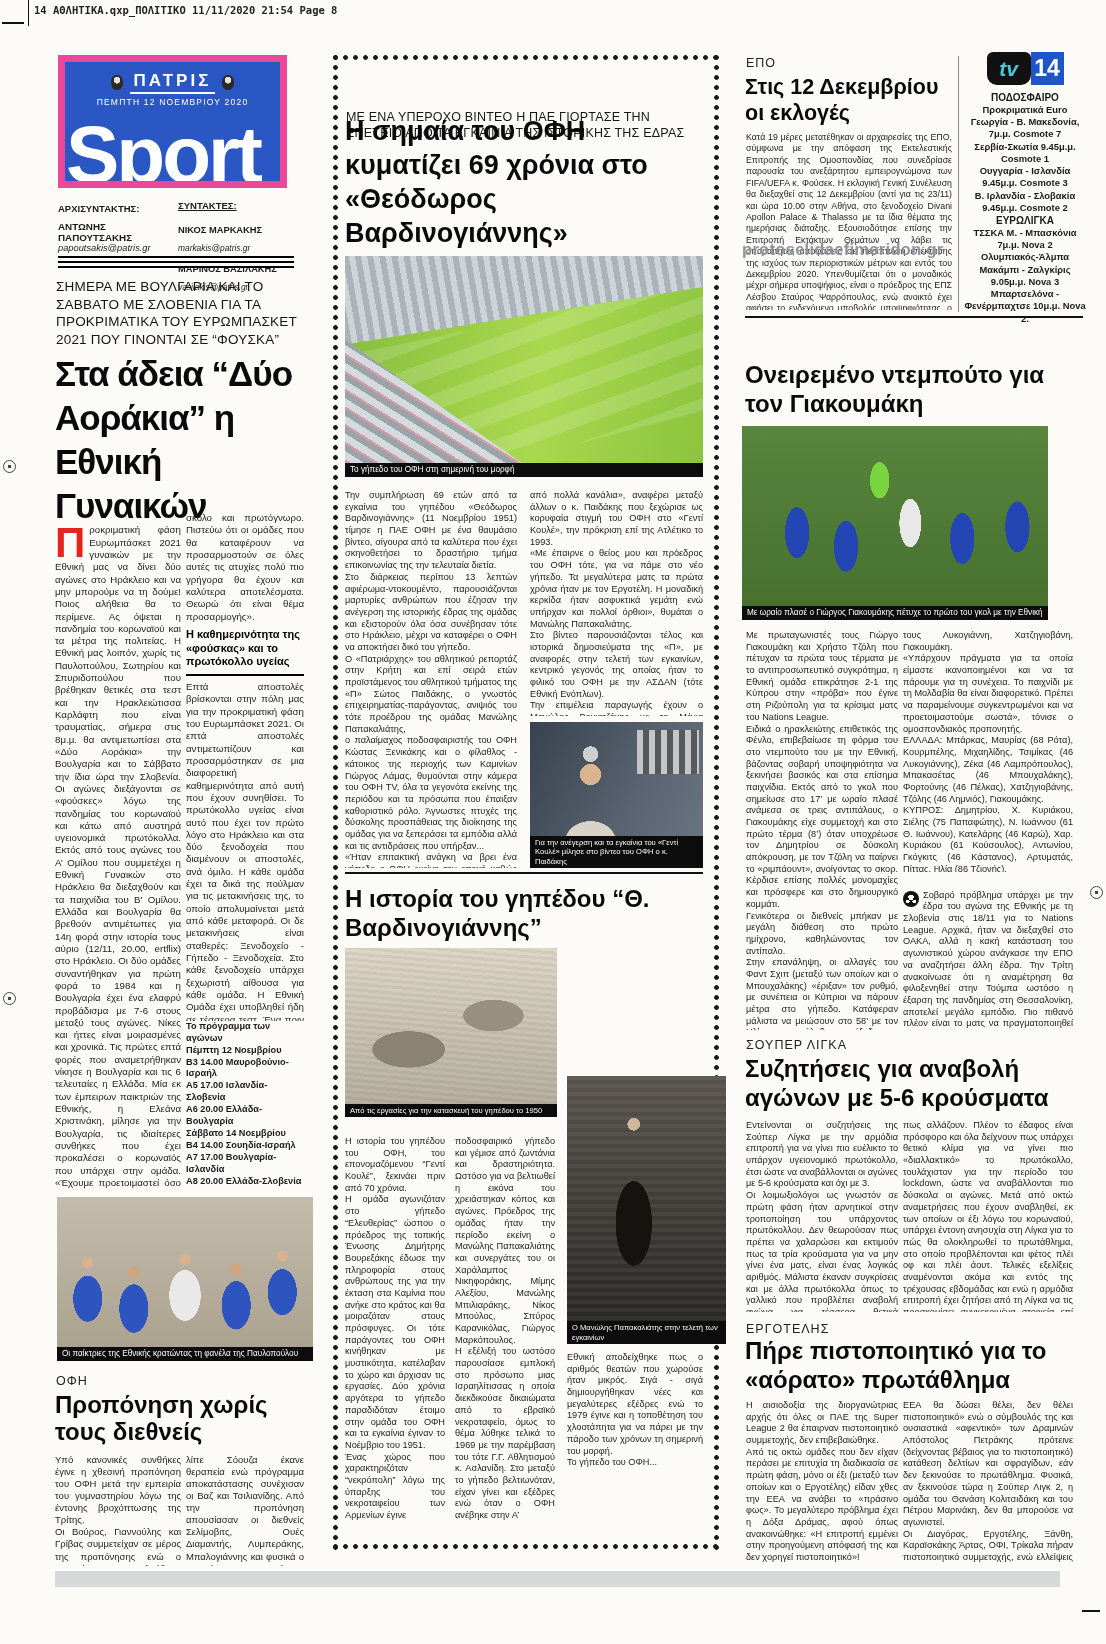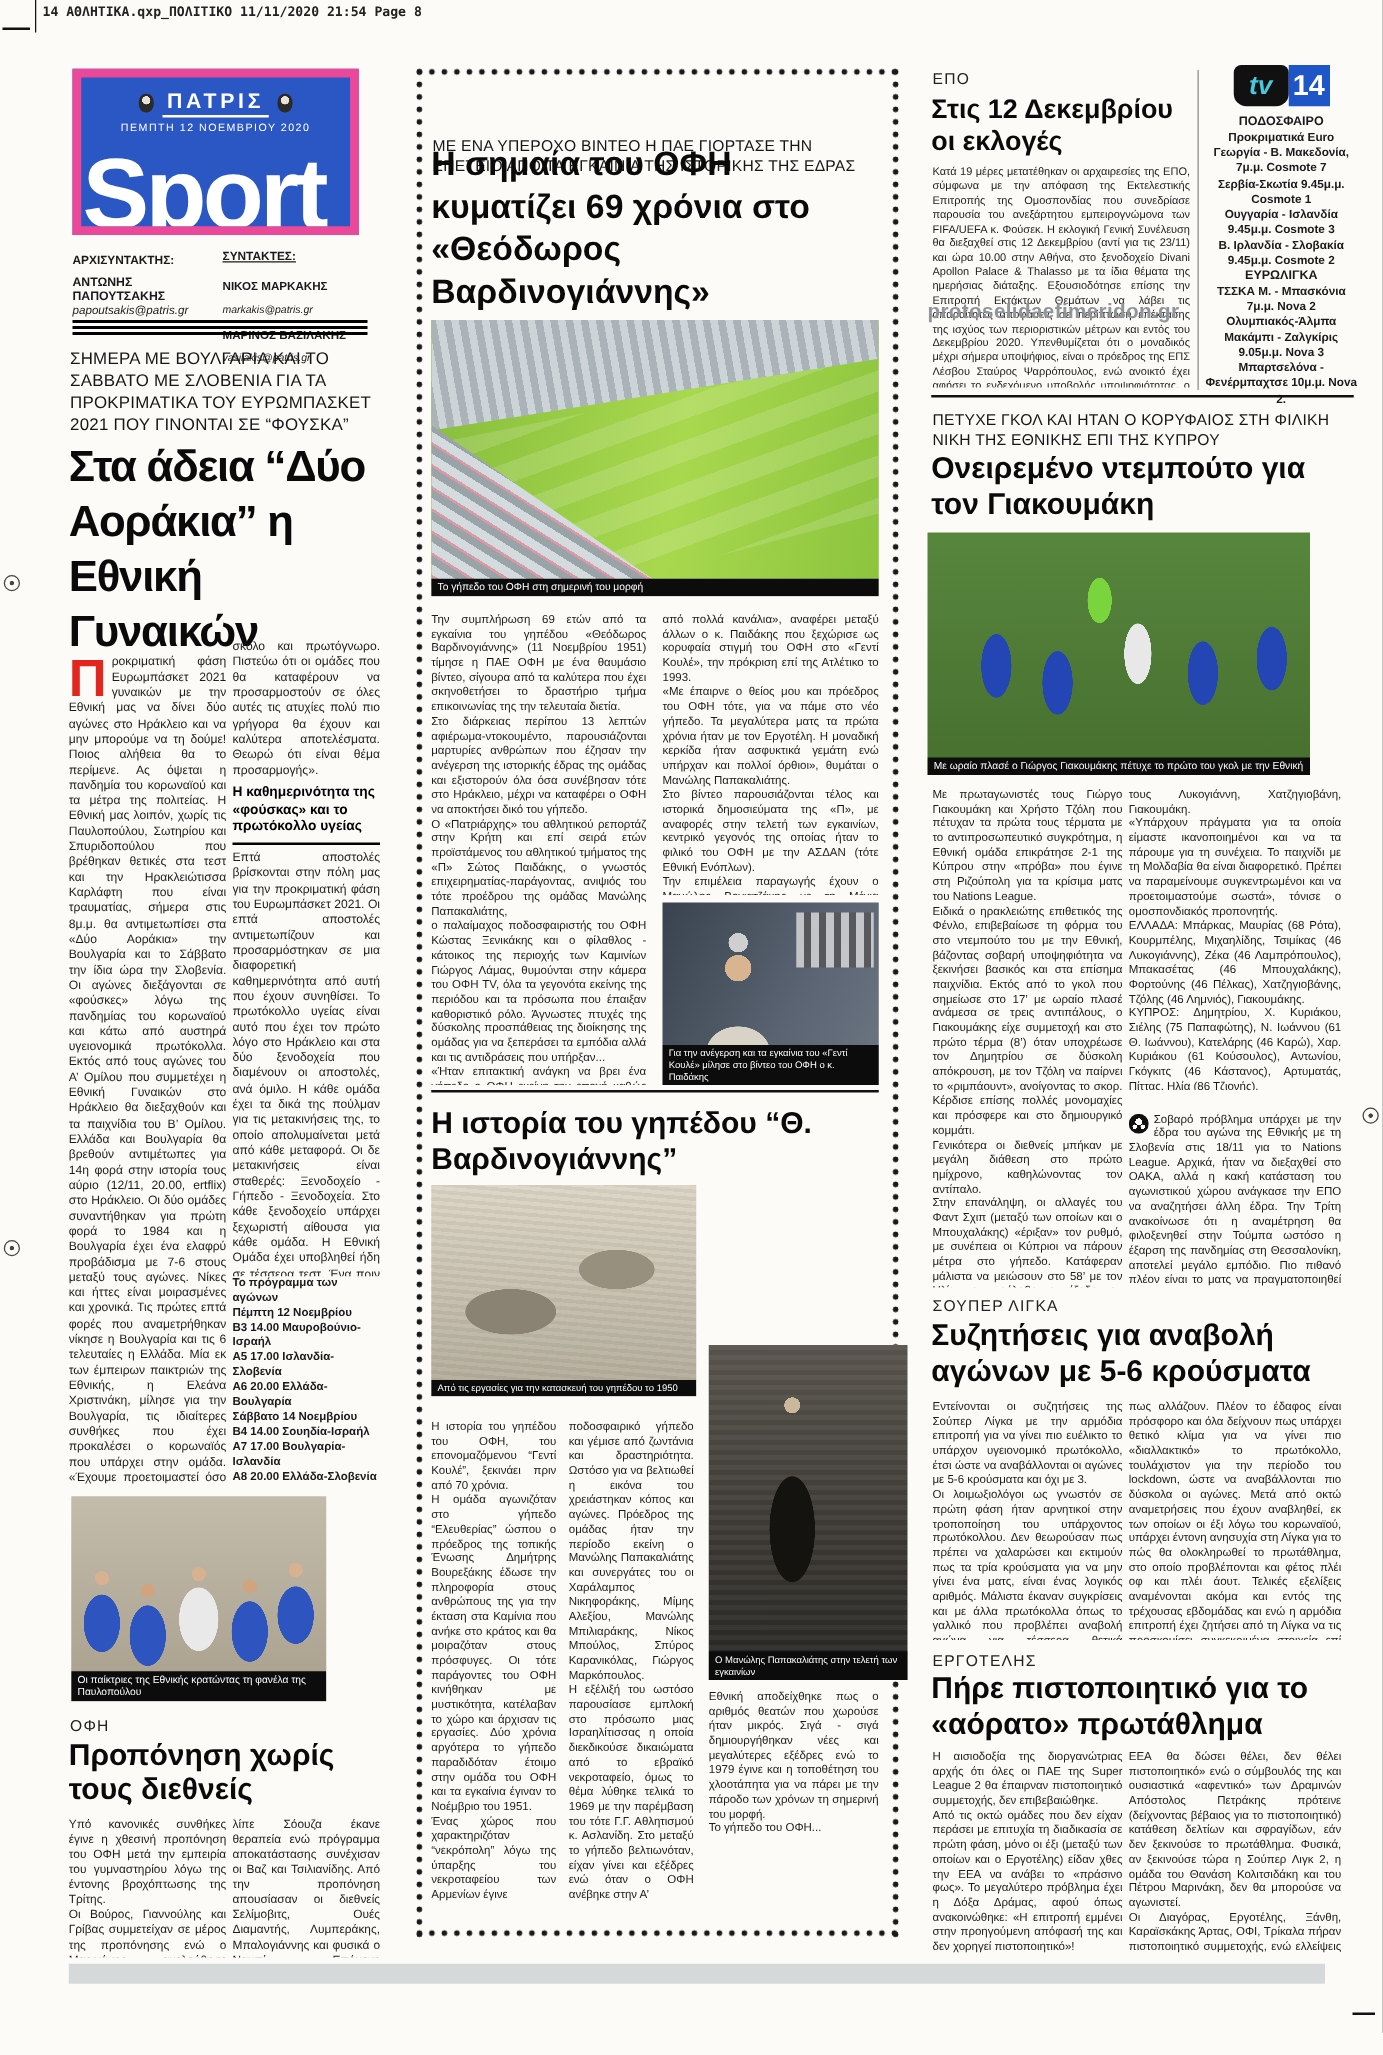--- a/index.html
+++ b/index.html
@@ -80,21 +80,21 @@
 Πέμπτη 12 Νοεμβρίου
 Β3 14.00 Μαυροβούνιο-Ισραήλ
 Α5 17.00 Ισλανδία-Σλοβενία
 Α6 20.00 Ελλάδα-Βουλγαρία
 Σάββατο 14 Νοεμβρίου
 Β4 14.00 Σουηδία-Ισραήλ
 Α7 17.00 Βουλγαρία-Ισλανδία
 Α8 20.00 Ελλάδα-Σλοβενία</div>
   </div>
 
-  <div class="photo" style="left:57px;top:1197px;width:204px;height:164px;background:
+  <div class="photo" style="left:57px;top:1197px;width:256px;height:164px;background:
       radial-gradient(ellipse 24px 38px at 12% 62%,#2e54bf 60%,transparent 61%),
       radial-gradient(ellipse 24px 40px at 30% 68%,#2e54bf 60%,transparent 61%),
       radial-gradient(ellipse 26px 42px at 50% 60%,#e9e9e9 60%,transparent 61%),
       radial-gradient(ellipse 24px 40px at 70% 66%,#2e54bf 60%,transparent 61%),
       radial-gradient(ellipse 24px 38px at 88% 58%,#2e54bf 60%,transparent 61%),
       radial-gradient(circle 8px at 12% 40%,#d8b290 70%,transparent 71%),
       radial-gradient(circle 8px at 30% 46%,#cfa47f 70%,transparent 71%),
       radial-gradient(circle 8px at 50% 38%,#d8b290 70%,transparent 71%),
       radial-gradient(circle 8px at 70% 44%,#cfa47f 70%,transparent 71%),
       radial-gradient(circle 8px at 88% 36%,#d8b290 70%,transparent 71%),
@@ -194,21 +194,20 @@
       <div style="white-space:pre-line;">ΤΣΣΚΑ Μ. - Μπασκόνια 7μ.μ. Nova 2
 Ολυμπιακός-Άλμπα
 Μακάμπι - Ζαλγκίρις 9.05μ.μ. Nova 3
 Μπαρτσελόνα - Φενέρμπαχτσε 10μ.μ. Nova 2.</div>
     </div>
   </div>
 
   <div class="abs" style="left:742px;top:240px;width:352px;font-size:16.5px;font-weight:700;color:#90959a;letter-spacing:.3px;white-space:nowrap;z-index:6;">protoselidaefimeridon.gr</div>
 
   <div class="abs rule" style="left:745px;top:316px;width:338px;height:2px;"></div>
-  <div class="abs kicker" style="left:746px;top:328px;width:335px;">ΠΕΤΥΧΕ ΓΚΟΛ ΚΑΙ ΗΤΑΝ Ο ΚΟΡΥΦΑΙΟΣ ΣΤΗ ΦΙΛΙΚΗ ΝΙΚΗ ΤΗΣ ΕΘΝΙΚΗΣ ΕΠΙ ΤΗΣ ΚΥΠΡΟΥ</div>
   <div class="abs headline" style="left:745px;top:360px;width:340px;font-size:24px;line-height:29px;">Ονειρεμένο ντεμπούτο για τον Γιακουμάκη</div>
 
   <div class="photo" style="left:742px;top:426px;width:306px;height:194px;background:
       radial-gradient(ellipse 20px 42px at 18% 55%,#2446b4 60%,transparent 61%),
       radial-gradient(ellipse 20px 42px at 34% 62%,#2446b4 60%,transparent 61%),
       radial-gradient(ellipse 18px 40px at 55% 50%,#e8e8e8 60%,transparent 61%),
       radial-gradient(ellipse 20px 42px at 72% 58%,#2446b4 60%,transparent 61%),
       radial-gradient(ellipse 20px 42px at 90% 52%,#2446b4 60%,transparent 61%),
       radial-gradient(ellipse 16px 30px at 45% 28%,#7ad43e 60%,transparent 61%),
       linear-gradient(#57863d,#476f2f);">

